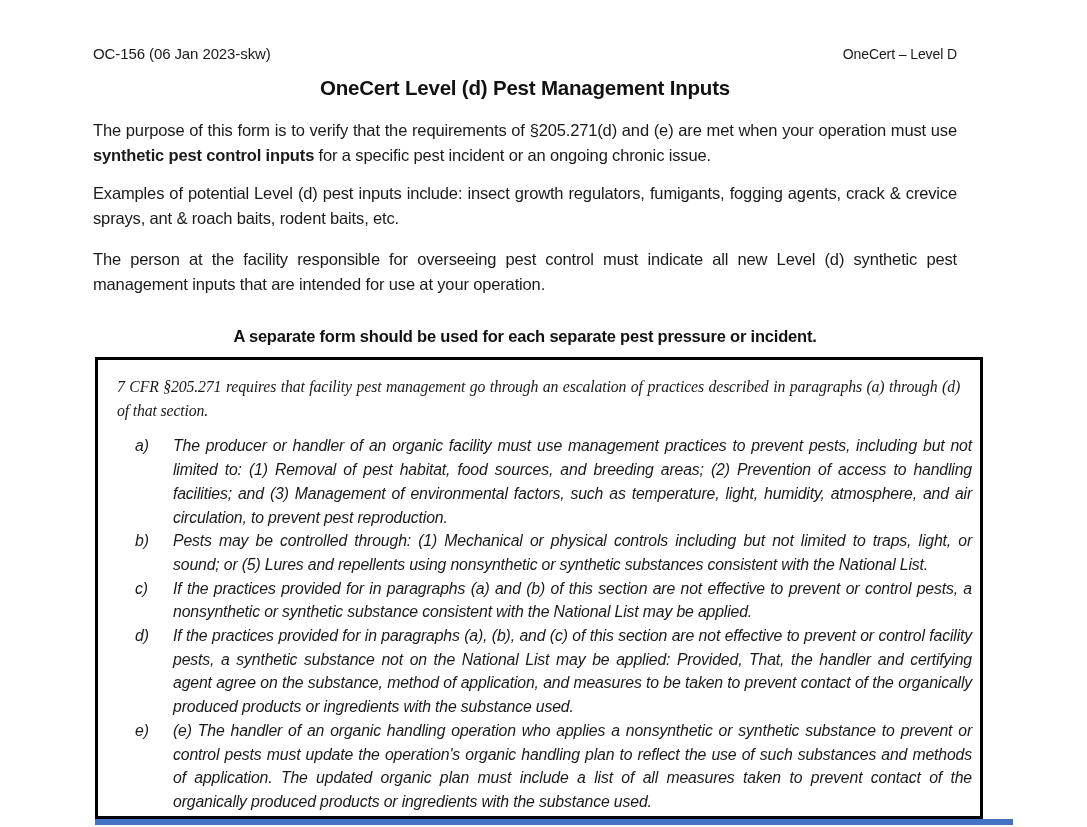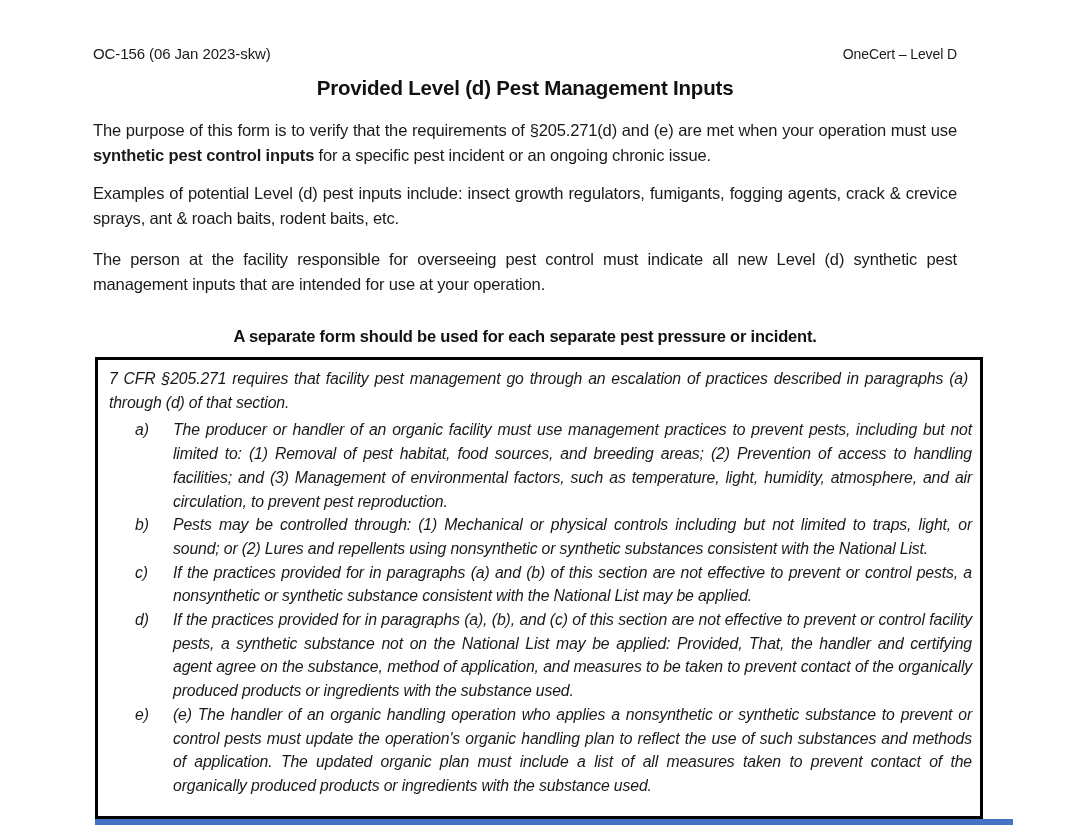--- a/index.html
+++ b/index.html
@@ -61,21 +61,21 @@
     margin-right: -26px;
     border: 3px solid #000000;
     height: 450px;
     overflow: hidden;
     padding: 3px 8px 3px 7px;
     font-style: italic;
     font-size: 15.8px;
     line-height: 23.7px;
     letter-spacing: -0.15px;
   }
-  .reg-intro { margin: 4px; text-align: justify; }
+  .reg-intro { margin: 12px; text-align: justify; font-family: Liberation Serif, serif; }
   .reg-list { margin: 0; }
   .reg-item { display: flex; }
   .reg-marker {
     flex: 0 0 38px;
     margin-left: 30px;
   }
   .reg-text { flex: 1; text-align: justify; }
   .bottom-bar {
     position: absolute;
     left: 95px;
@@ -89,41 +89,41 @@
 <body>
 
 <div class="page">
   <div class="content">
 
     <div class="header-row">
       <span class="form-number">OC-156 (06 Jan 2023-skw)</span>
       <span class="doc-label">OneCert – Level D</span>
     </div>
 
-    <div class="page-title">Provided Level (d) Pest Management Inputs</div>
+    <div class="page-title">OneCert Level (d) Pest Management Inputs</div>
 
     <p class="body-par par-1"><span>The purpose of this form is to verify that the requirements of §205.271(d) and (e) are met when your operation must use </span><span class="bold-inline">synthetic pest control inputs</span><span> for a specific pest incident or an ongoing chronic issue.</span></p>
 
     <p class="body-par par-3">Examples of potential Level (d) pest inputs include: insect growth regulators, fumigants, fogging agents, crack &amp; crevice sprays, ant &amp; roach baits, rodent baits, etc.</p>
 
     <p class="body-par par-2">The person at the facility responsible for overseeing pest control must indicate all new Level (d) synthetic pest management inputs that are intended for use at your operation.</p>
 
     <div class="separate-note">A separate form should be used for each separate pest pressure or incident.</div>
 
     <div class="reg-box">
       <p class="reg-intro">7 CFR §205.271 requires that facility pest management go through an escalation of practices described in paragraphs (a) through (d) of that section.</p>
       <div class="reg-list">
   <div class="reg-item">
     <span class="reg-marker">a)</span>
     <span class="reg-text">The producer or handler of an organic facility must use management practices to prevent pests, including but not limited to: (1) Removal of pest habitat, food sources, and breeding areas; (2) Prevention of access to handling facilities; and (3) Management of environmental factors, such as temperature, light, humidity, atmosphere, and air circulation, to prevent pest reproduction.</span>
   </div>
 
   <div class="reg-item">
     <span class="reg-marker">b)</span>
-    <span class="reg-text">Pests may be controlled through: (1) Mechanical or physical controls including but not limited to traps, light, or sound; or (2) Lures and repellents using nonsynthetic or synthetic substances consistent with the National List.</span>
+    <span class="reg-text">Pests may be controlled through: (1) Mechanical or physical controls including but not limited to traps, light, or sound; or (5) Lures and repellents using nonsynthetic or synthetic substances consistent with the National List.</span>
   </div>
 
   <div class="reg-item">
     <span class="reg-marker">c)</span>
     <span class="reg-text">If the practices provided for in paragraphs (a) and (b) of this section are not effective to prevent or control pests, a nonsynthetic or synthetic substance consistent with the National List may be applied.</span>
   </div>
 
   <div class="reg-item">
     <span class="reg-marker">d)</span>
     <span class="reg-text">If the practices provided for in paragraphs (a), (b), and (c) of this section are not effective to prevent or control facility pests, a synthetic substance not on the National List may be applied: Provided, That, the handler and certifying agent agree on the substance, method of application, and measures to be taken to prevent contact of the organically produced products or ingredients with the substance used.</span>

